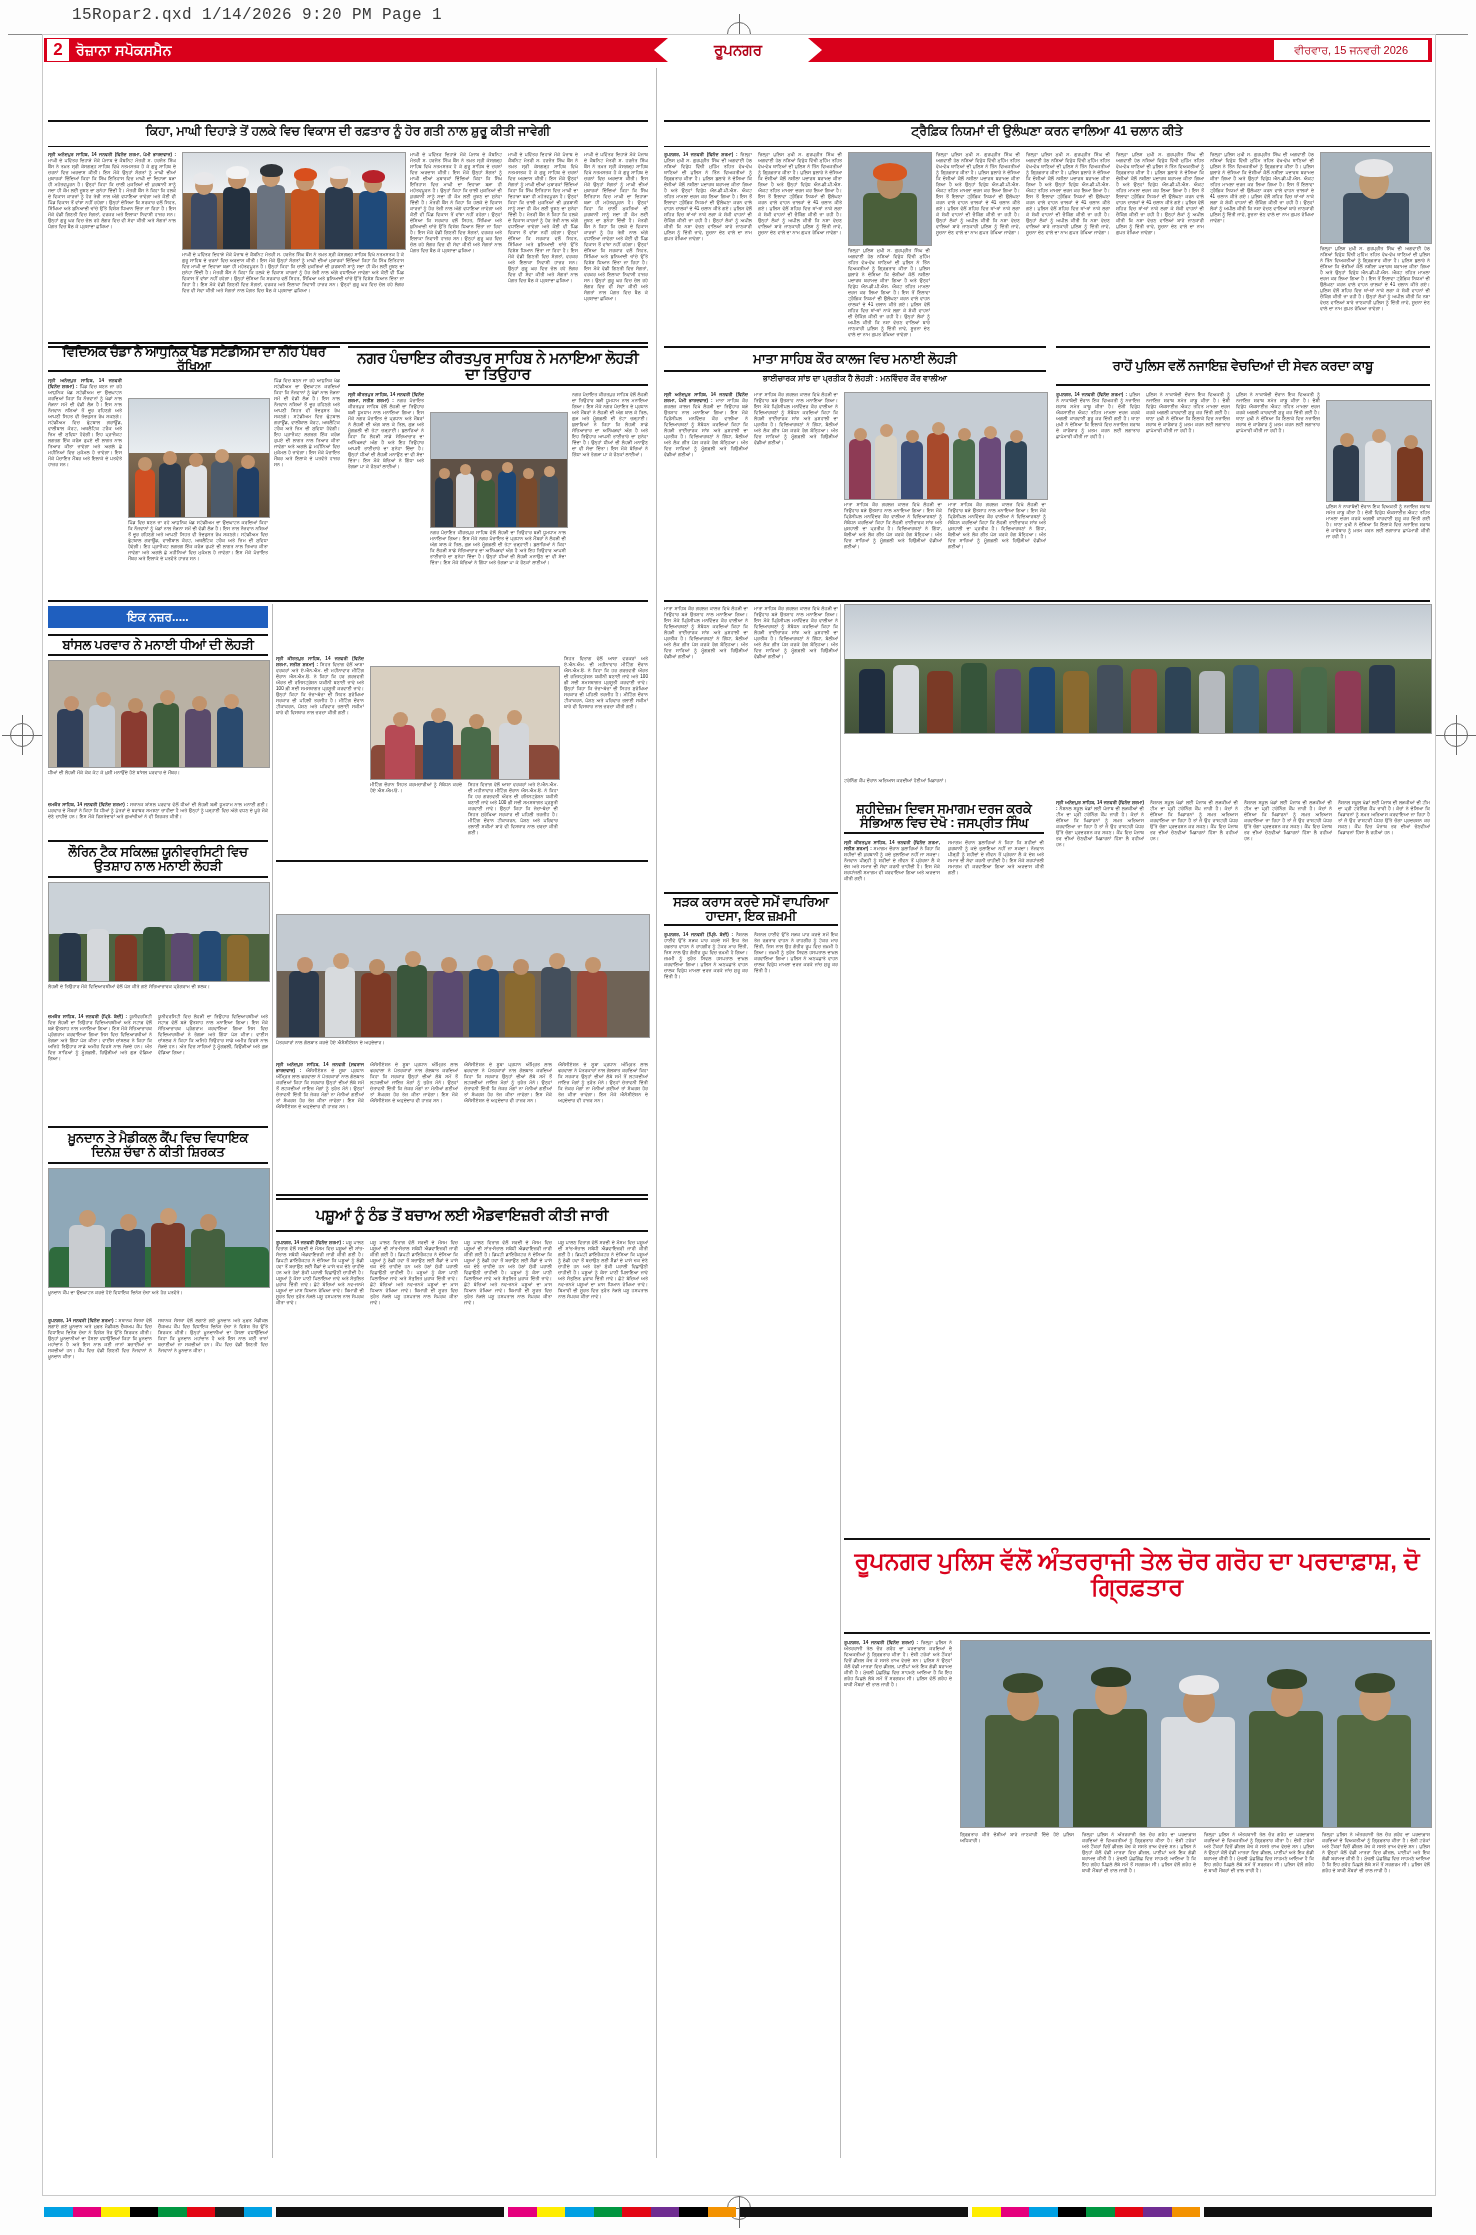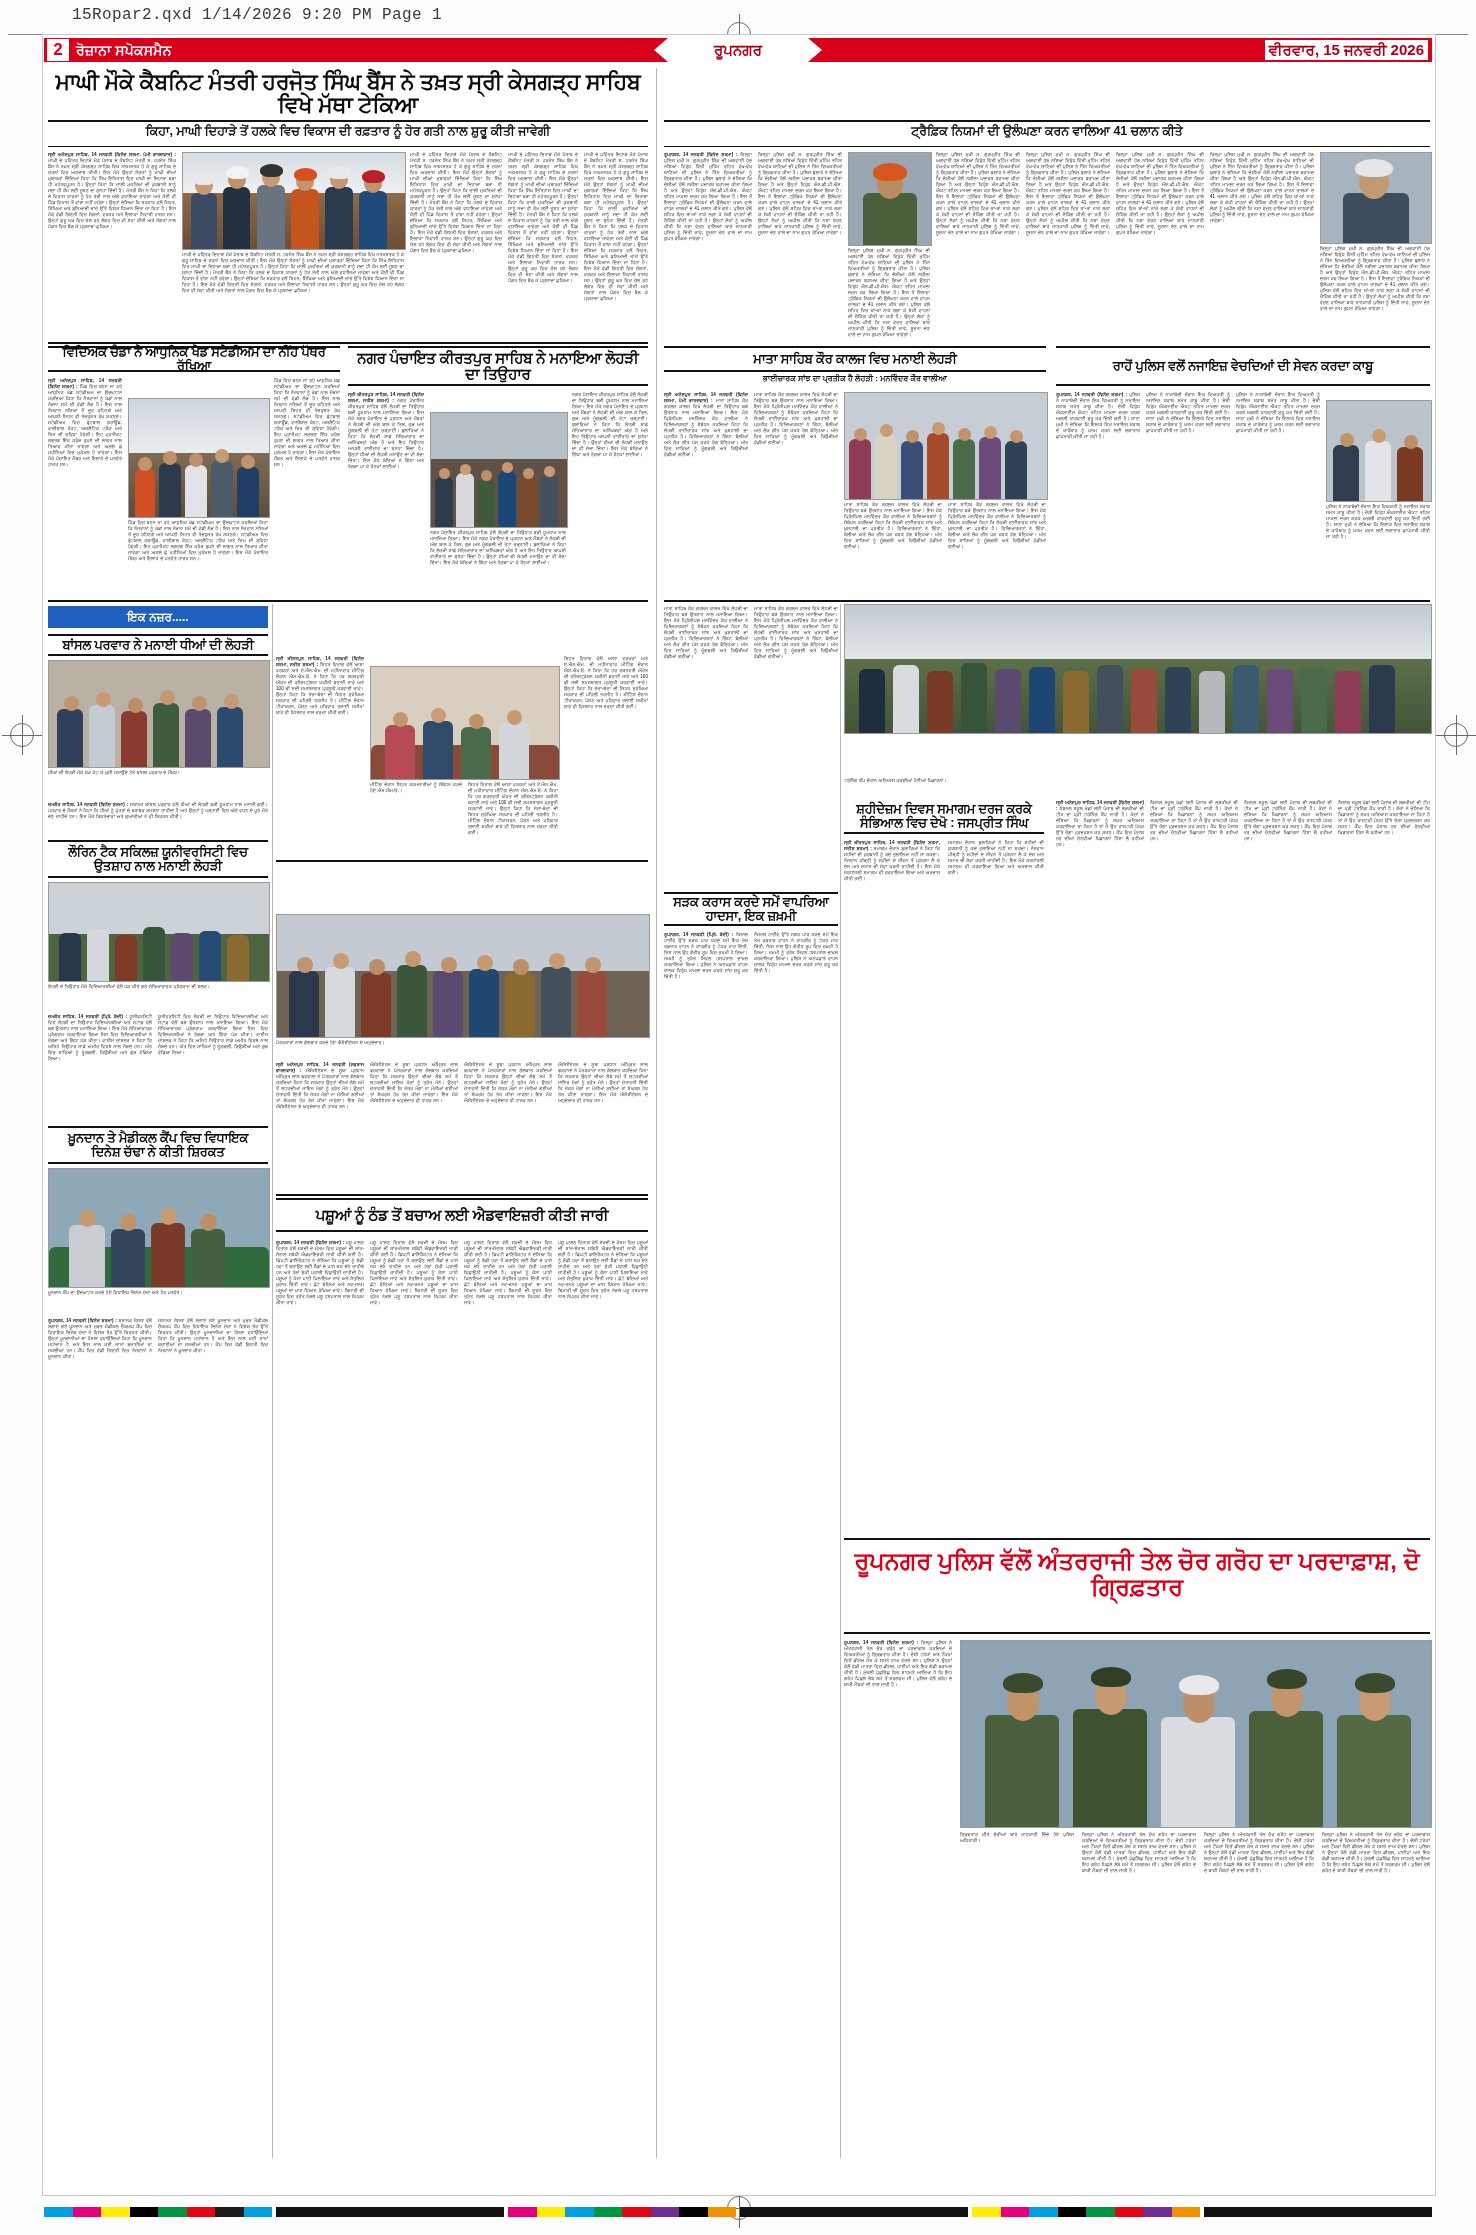--- a/index.html
+++ b/index.html
@@ -26,22 +26,22 @@
           font-size:17px;line-height:22px;text-align:center;border:1px solid #d9001b;}
   .mh-brand{margin-left:6px;color:#ffffff;font-size:14px;font-weight:bold;letter-spacing:.2px;
             white-space:nowrap;}
   .mh-center{position:absolute;left:0;right:0;top:0;height:24px;display:flex;justify-content:center;}
   .mh-city{position:relative;background:#fff;color:#b10016;font-size:15px;font-weight:bold;
            line-height:24px;padding:0 46px;}
   .mh-city:before,.mh-city:after{content:"";position:absolute;top:0;width:0;height:0;
            border-top:12px solid transparent;border-bottom:12px solid transparent;}
   .mh-city:before{left:-14px;border-right:14px solid #fff;}
   .mh-city:after{right:-14px;border-left:14px solid #fff;}
-  .mh-date{position:absolute;right:4px;top:2px;background:#fff;color:#b10016;font-size:15px;
-           font-weight:bold;padding:2px 4px;line-height:16px;}
+  .mh-date{position:absolute;right:4px;top:2px;background:#fff;color:#b10016;font-size:11px;
+           font-weight:normal;padding:2px 20px;line-height:16px;}
 
   
   .col{position:absolute;}
   .body-text{font-size:4.6px;line-height:6.0px;text-align:justify;color:#141414;
              word-spacing:.2px;letter-spacing:.05px;hyphens:none;overflow:hidden;}
 
   .hl{font-weight:bold;color:#0b0b0b;line-height:1.06;letter-spacing:-.2px;}
   .hl-xl{font-size:22px;}
   .hl-lg{font-size:18px;}
   .hl-md{font-size:15px;}
@@ -90,21 +90,20 @@
 
   <div class="masthead">
     <div class="mh-num">2</div>
     <div class="mh-brand">ਰੋਜ਼ਾਨਾ ਸਪੋਕਸਮੈਨ</div>
     <div class="mh-center">
       <div class="mh-city">ਰੂਪਨਗਰ</div>
     </div>
     <div class="mh-date">ਵੀਰਵਾਰ, 15 ਜਨਵਰੀ 2026</div>
   </div>
 
-  <div class="col hl hl-xl" style="left:48px;top:70px;width:600px;text-align:center;">ਮਾਘੀ ਮੌਕੇ ਕੈਬਨਿਟ ਮੰਤਰੀ ਹਰਜੋਤ ਸਿੰਘ ਬੈਂਸ ਨੇ ਤਖ਼ਤ ਸ੍ਰੀ ਕੇਸਗੜ੍ਹ ਸਾਹਿਬ ਵਿਖੇ ਮੱਥਾ ਟੇਕਿਆ</div>
 
 
   <div class="rule2" style="left:48px;top:120px;width:600px;"></div>
   <div class="rule2" style="left:664px;top:120px;width:766px;"></div>
 
   <div class="col sub" style="left:48px;top:124px;width:600px;text-align:center;">ਕਿਹਾ, ਮਾਘੀ ਦਿਹਾੜੇ ਤੋਂ ਹਲਕੇ ਵਿਚ ਵਿਕਾਸ ਦੀ ਰਫ਼ਤਾਰ ਨੂੰ ਹੋਰ ਗਤੀ ਨਾਲ ਸ਼ੁਰੂ ਕੀਤੀ ਜਾਵੇਗੀ</div>
   <div class="col sub" style="left:664px;top:124px;width:766px;text-align:center;">ਟ੍ਰੈਫ਼ਿਕ ਨਿਯਮਾਂ ਦੀ ਉਲੰਘਣਾ ਕਰਨ ਵਾਲਿਆ 41 ਚਲਾਨ ਕੀਤੇ</div>
 
   <div class="rule" style="left:48px;top:146px;width:600px;"></div>
   <div class="rule" style="left:664px;top:146px;width:766px;"></div>

